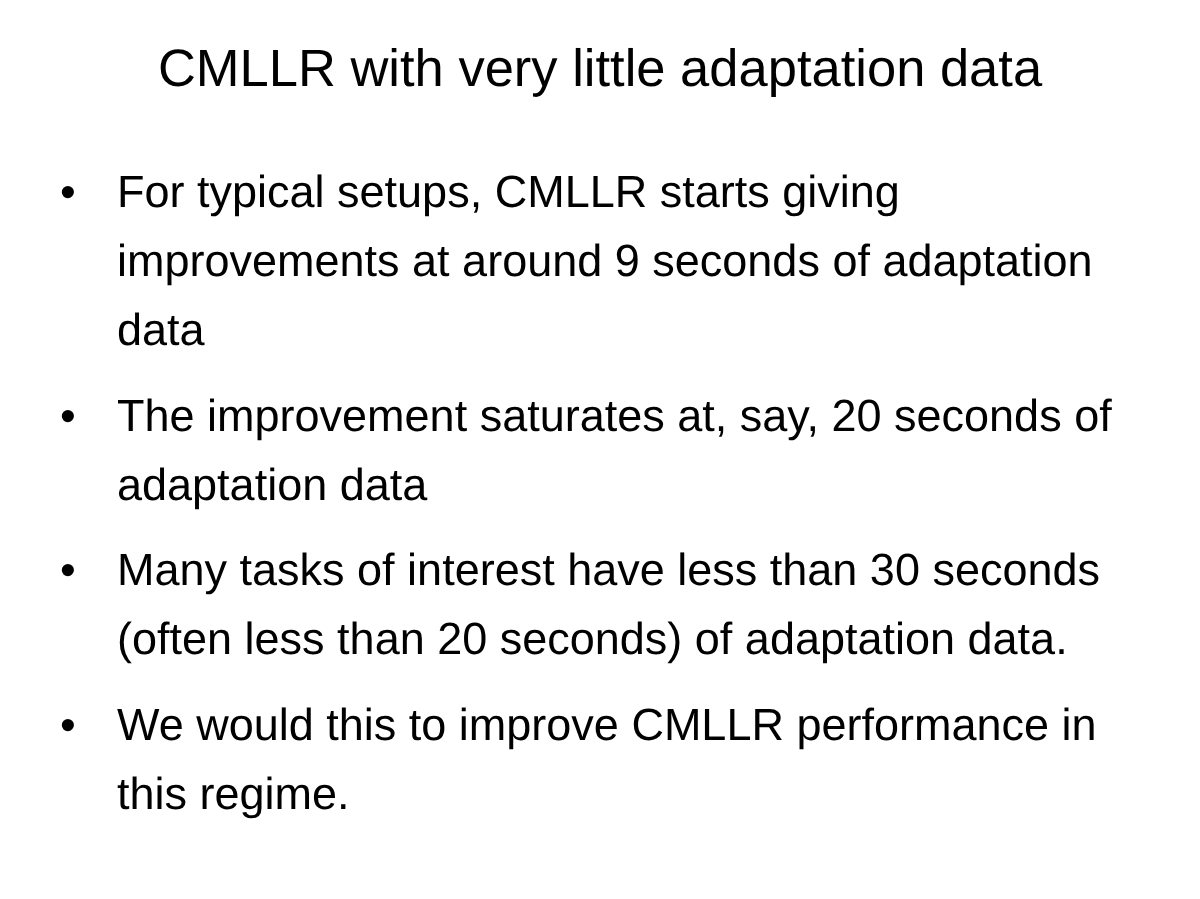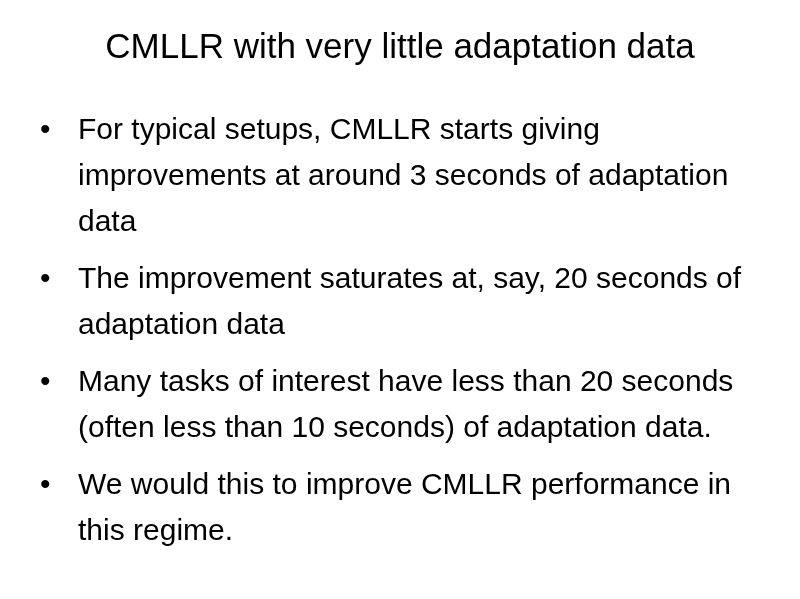--- a/index.html
+++ b/index.html
@@ -75,31 +75,31 @@
 <body>
 
 <div class="slide">
 
   <div class="slide-title">CMLLR with very little adaptation data</div>
 
   <ul class="body-list">
 
     <li class="bullet-item">
       <span class="bullet-marker">•</span>
-      <span class="bullet-text">For typical setups, CMLLR starts giving improvements at around 3 seconds of adaptation data</span>
+      <span class="bullet-text">For typical setups, CMLLR starts giving improvements at around 9 seconds of adaptation data</span>
     </li>
 
     <li class="bullet-item">
       <span class="bullet-marker">•</span>
       <span class="bullet-text">The improvement saturates at, say, 20 seconds of adaptation data</span>
     </li>
 
     <li class="bullet-item">
       <span class="bullet-marker">•</span>
-      <span class="bullet-text">Many tasks of interest have less than 20 seconds (often less than 10 seconds) of adaptation data.</span>
+      <span class="bullet-text">Many tasks of interest have less than 30 seconds (often less than 20 seconds) of adaptation data.</span>
     </li>
 
     <li class="bullet-item">
       <span class="bullet-marker">•</span>
       <span class="bullet-text">We would this to improve CMLLR performance in this regime.</span>
     </li>
 
   </ul>
 
 </div>

